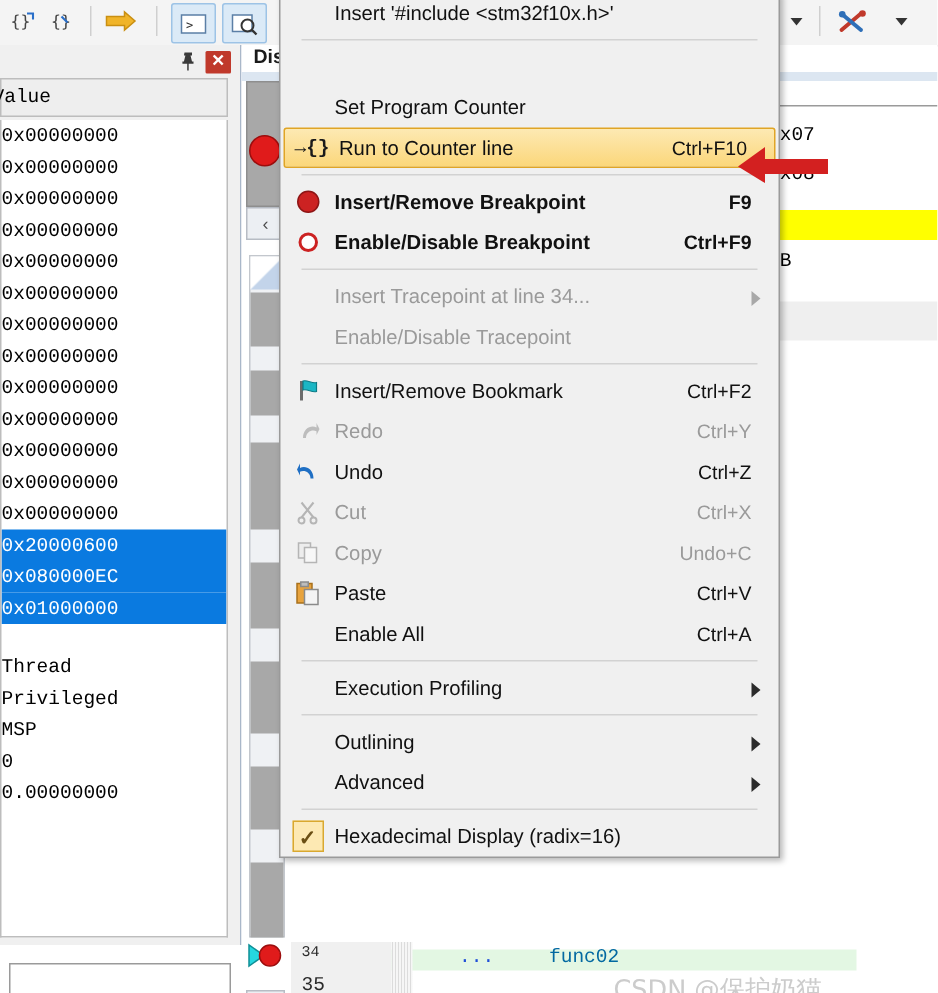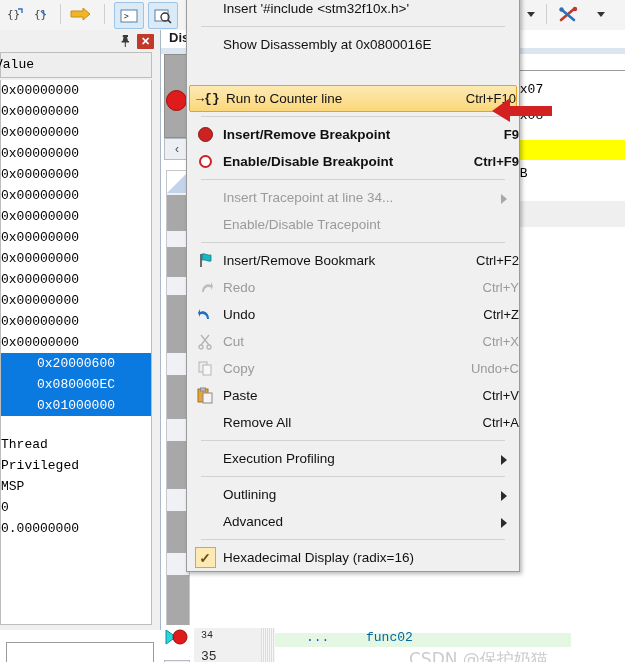--- a/index.html
+++ b/index.html
@@ -64,21 +64,21 @@
   #lp-list{
     position:absolute;left:0;top:50px;width:152px;height:545px;
     background:#ffffff;border:1px solid #bdbdbd;border-top:none;
     box-sizing:border-box;overflow:hidden;
   }
   .reg-row{
     height:21px;line-height:21px;
     font-family:"Liberation Mono",monospace;font-size:13px;color:#000;
     padding-left:0px;white-space:nowrap;
   }
-  .reg-row.sel{background:#0a7ae0;color:#ffffff;text-align:center;}
+  .reg-row.sel{background:#0a7ae0;color:#ffffff;}
   .reg-spacer{height:18px;}
   #lp-bottombox{
     position:absolute;left:6px;top:612px;width:148px;height:24px;
     background:#ffffff;border:1px solid #9a9a9a;box-sizing:border-box;
   }
 
   
   #codearea{
     position:absolute;left:161px;top:30px;width:464px;height:632px;
     background:#ffffff;
@@ -195,21 +195,21 @@
   .mi{
     position:relative;height:27px;display:flex;align-items:center;
     font-size:13.5px;color:#111111;box-sizing:border-box;
   }
   .mi .ico{
     width:36px;min-width:36px;height:27px;
     display:flex;align-items:center;justify-content:center;
   }
   .mi .lbl{flex:1;white-space:nowrap;}
   .mi .key{
-    margin-left:auto;font-size:13px;white-space:nowrap;
+    margin-left:auto;padding-right:18px;font-size:13px;white-space:nowrap;
   }
   .mi .arrow{
     position:absolute;right:12px;top:10px;width:0;height:0;
     border-top:5px solid transparent;border-bottom:5px solid transparent;
     border-left:6px solid #2b2b2b;
   }
   .mi.bold .lbl,.mi.bold .key{font-weight:bold;}
   .mi.disabled .lbl,.mi.disabled .key{color:#9a9a9a;}
   .mi.disabled .arrow{border-left-color:#a8a8a8;}
   .mi.hl{
@@ -393,24 +393,24 @@
 </div>
 
 <div id="ctxmenu">
     <div class="mi">
       <span class="ico"></span>
       <span class="lbl">Insert '#include &lt;stm32f10x.h&gt;'</span>
     </div>
     <div class="msep"></div>
     <div class="mi">
       <span class="ico"></span>
-      <span class="lbl">Show Disassembly at 0x0800016E</span>
-    </div>
-    <div class="mi">
-      <span class="ico"></span>
+    </div>
+    <div class="mi">
+      <span class="ico"></span>
+      <span class="lbl">Set Program Counter</span>
     </div>
     <div class="mi hl">
       <span class="ico">
         <span class="ic-braces">→{}</span>
       </span>
       <span class="lbl">Run to Counter line</span>
       <span class="key">Ctrl+F10</span>
     </div>
     <div class="msep"></div>
     <div class="mi bold">
@@ -493,21 +493,21 @@
           <rect x="1" y="2" width="10" height="13" fill="#e8a33d" stroke="#a8701b"></rect>
           <rect x="3.5" y="1" width="5" height="3" fill="#bdbdbd" stroke="#8a8a8a"></rect>
           <rect x="6" y="6" width="9" height="10" fill="#f4f4f4" stroke="#8a8a8a"></rect>
         </svg>
       </span>
       <span class="lbl">Paste</span>
       <span class="key">Ctrl+V</span>
     </div>
     <div class="mi">
       <span class="ico"></span>
-      <span class="lbl">Remove All</span>
+      <span class="lbl">Enable All</span>
       <span class="key">Ctrl+A</span>
     </div>
     <div class="msep"></div>
     <div class="mi">
       <span class="ico"></span>
       <span class="lbl">Execution Profiling</span>
       <span class="arrow"></span>
     </div>
     <div class="msep"></div>
     <div class="mi">

